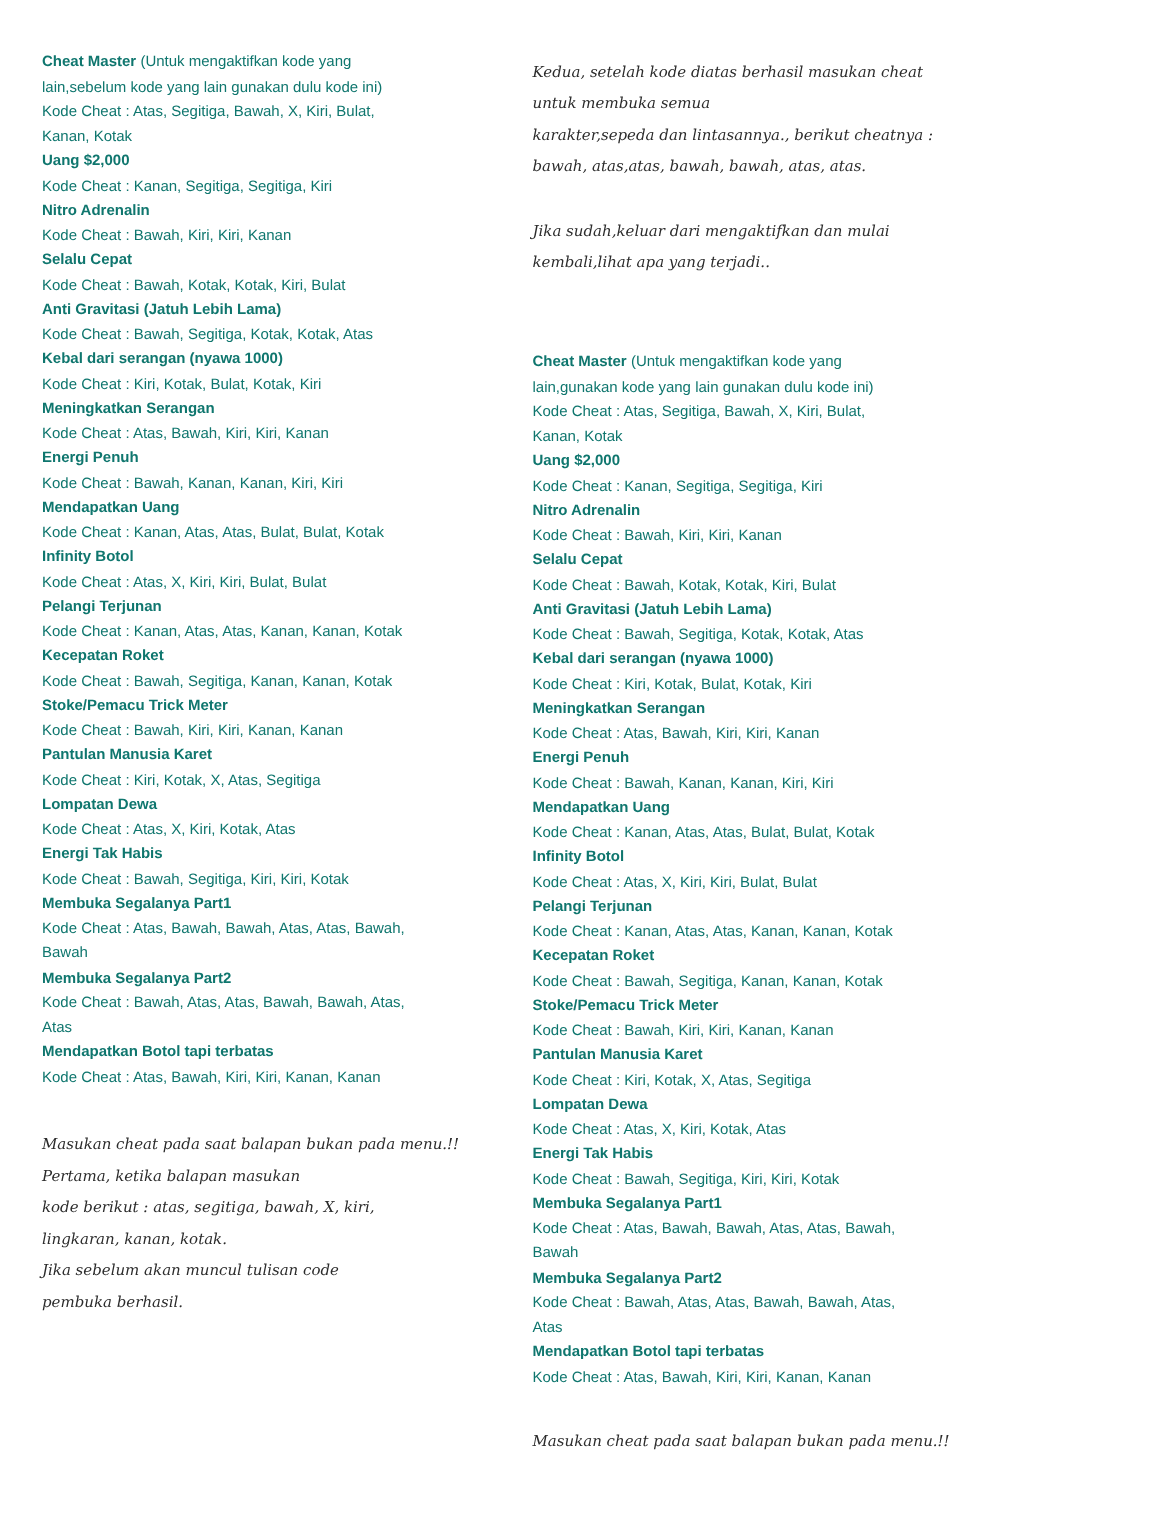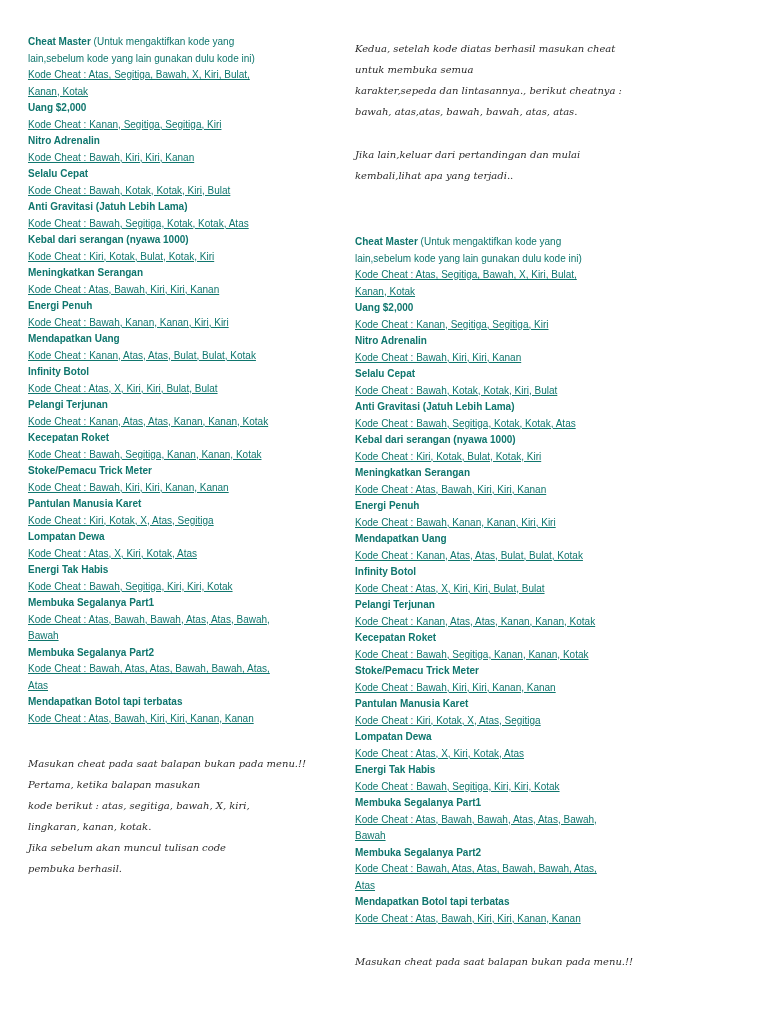--- a/index.html
+++ b/index.html
@@ -12,21 +12,21 @@
     overflow:hidden;
   }
   .page { position:absolute; inset:0; background:#ffffff; }
   .col { position:absolute; }
   .col-left  { left:28px;  top:34px; width:332px; }
   .col-right { left:355px; top:38px; width:345px; }
 
   .cheat-list { font-size:10px; line-height:16.5px; color:#0f766e; }
   .cheat-title { font-weight:bold; }
   .cheat-title .nt { font-weight:normal; white-space:pre; }
-  .cheat-code { font-weight:normal; white-space:pre;text-decoration:underline; }
+  .cheat-code { font-weight:normal; white-space:pre; }
 
   p { margin:0; }
   .note {
     font-family:"DejaVu Serif","Liberation Serif",serif;
     font-style:italic;
     font-size:10px;
     line-height:21px;
     white-space:pre;
     color:#2b2b2b;
   }
@@ -149,27 +149,27 @@
 lingkaran, kanan, kotak.</p>
     <p class="note mt-19">Jika sebelum akan muncul tulisan code
 pembuka berhasil.</p>
   </section>
 
   <section class="col col-right">
     <p class="note">Kedua, setelah kode diatas berhasil masukan cheat
 untuk membuka semua
 karakter,sepeda dan lintasannya., berikut cheatnya :
 bawah, atas,atas, bawah, bawah, atas, atas.</p>
-    <p class="note mt-22">Jika lain,keluar dari pertandingan dan mulai
+    <p class="note mt-22">Jika sudah,keluar dari mengaktifkan dan mulai
 kembali,lihat apa yang terjadi..</p>
     <div class="cheat-list mt-48">
 
         <div class="cheat">
           <div class="cheat-title"><b class="nm">Cheat Master</b><span class="nt"> (Untuk mengaktifkan kode yang
-lain,sebelum kode yang lain gunakan dulu kode ini)</span></div>
+lain,gunakan kode yang lain gunakan dulu kode ini)</span></div>
           <div class="cheat-code">Kode Cheat : Atas, Segitiga, Bawah, X, Kiri, Bulat,
 Kanan, Kotak</div>
         </div>
 
         <div class="cheat">
           <div class="cheat-title"><b class="nm">Uang $2,000</b><span class="nt"></span></div>
           <div class="cheat-code">Kode Cheat : Kanan, Segitiga, Segitiga, Kiri</div>
         </div>
 
         <div class="cheat">

